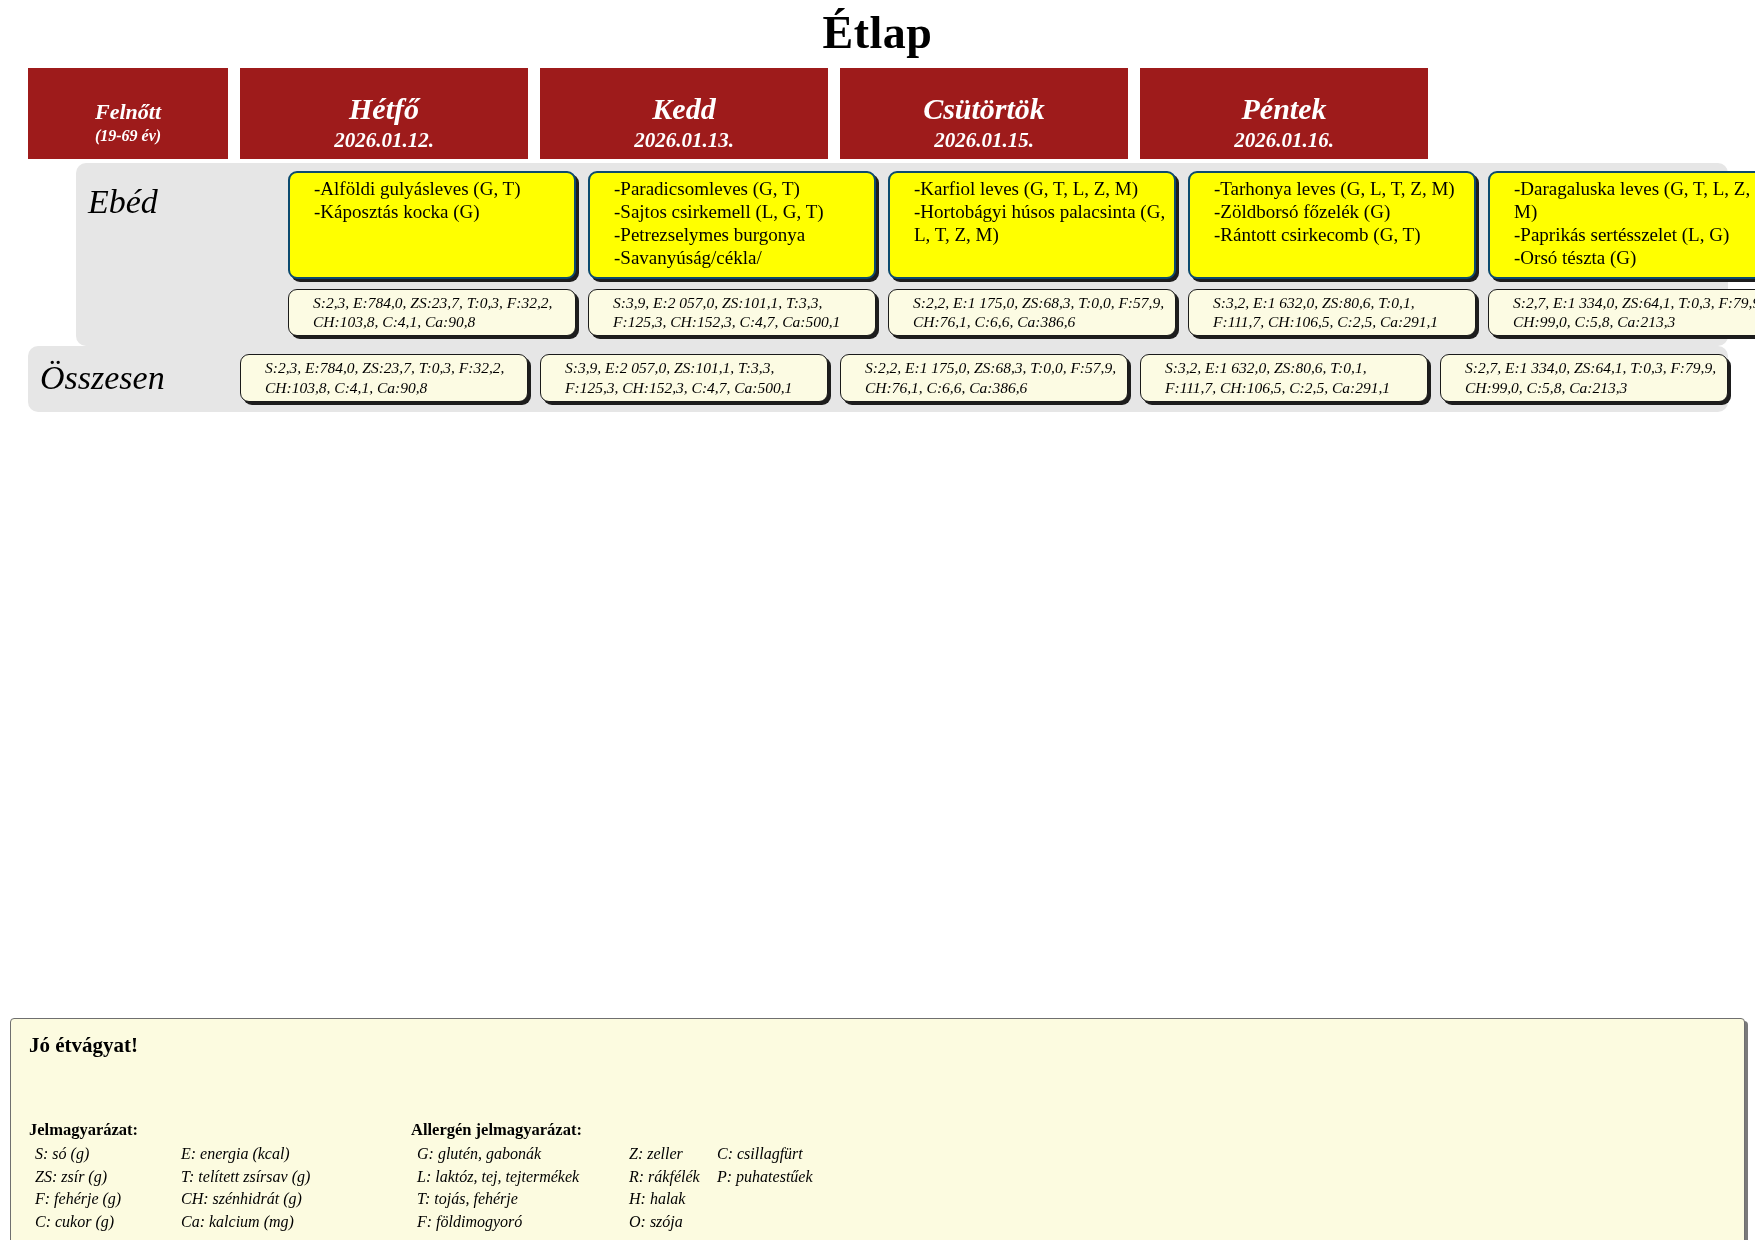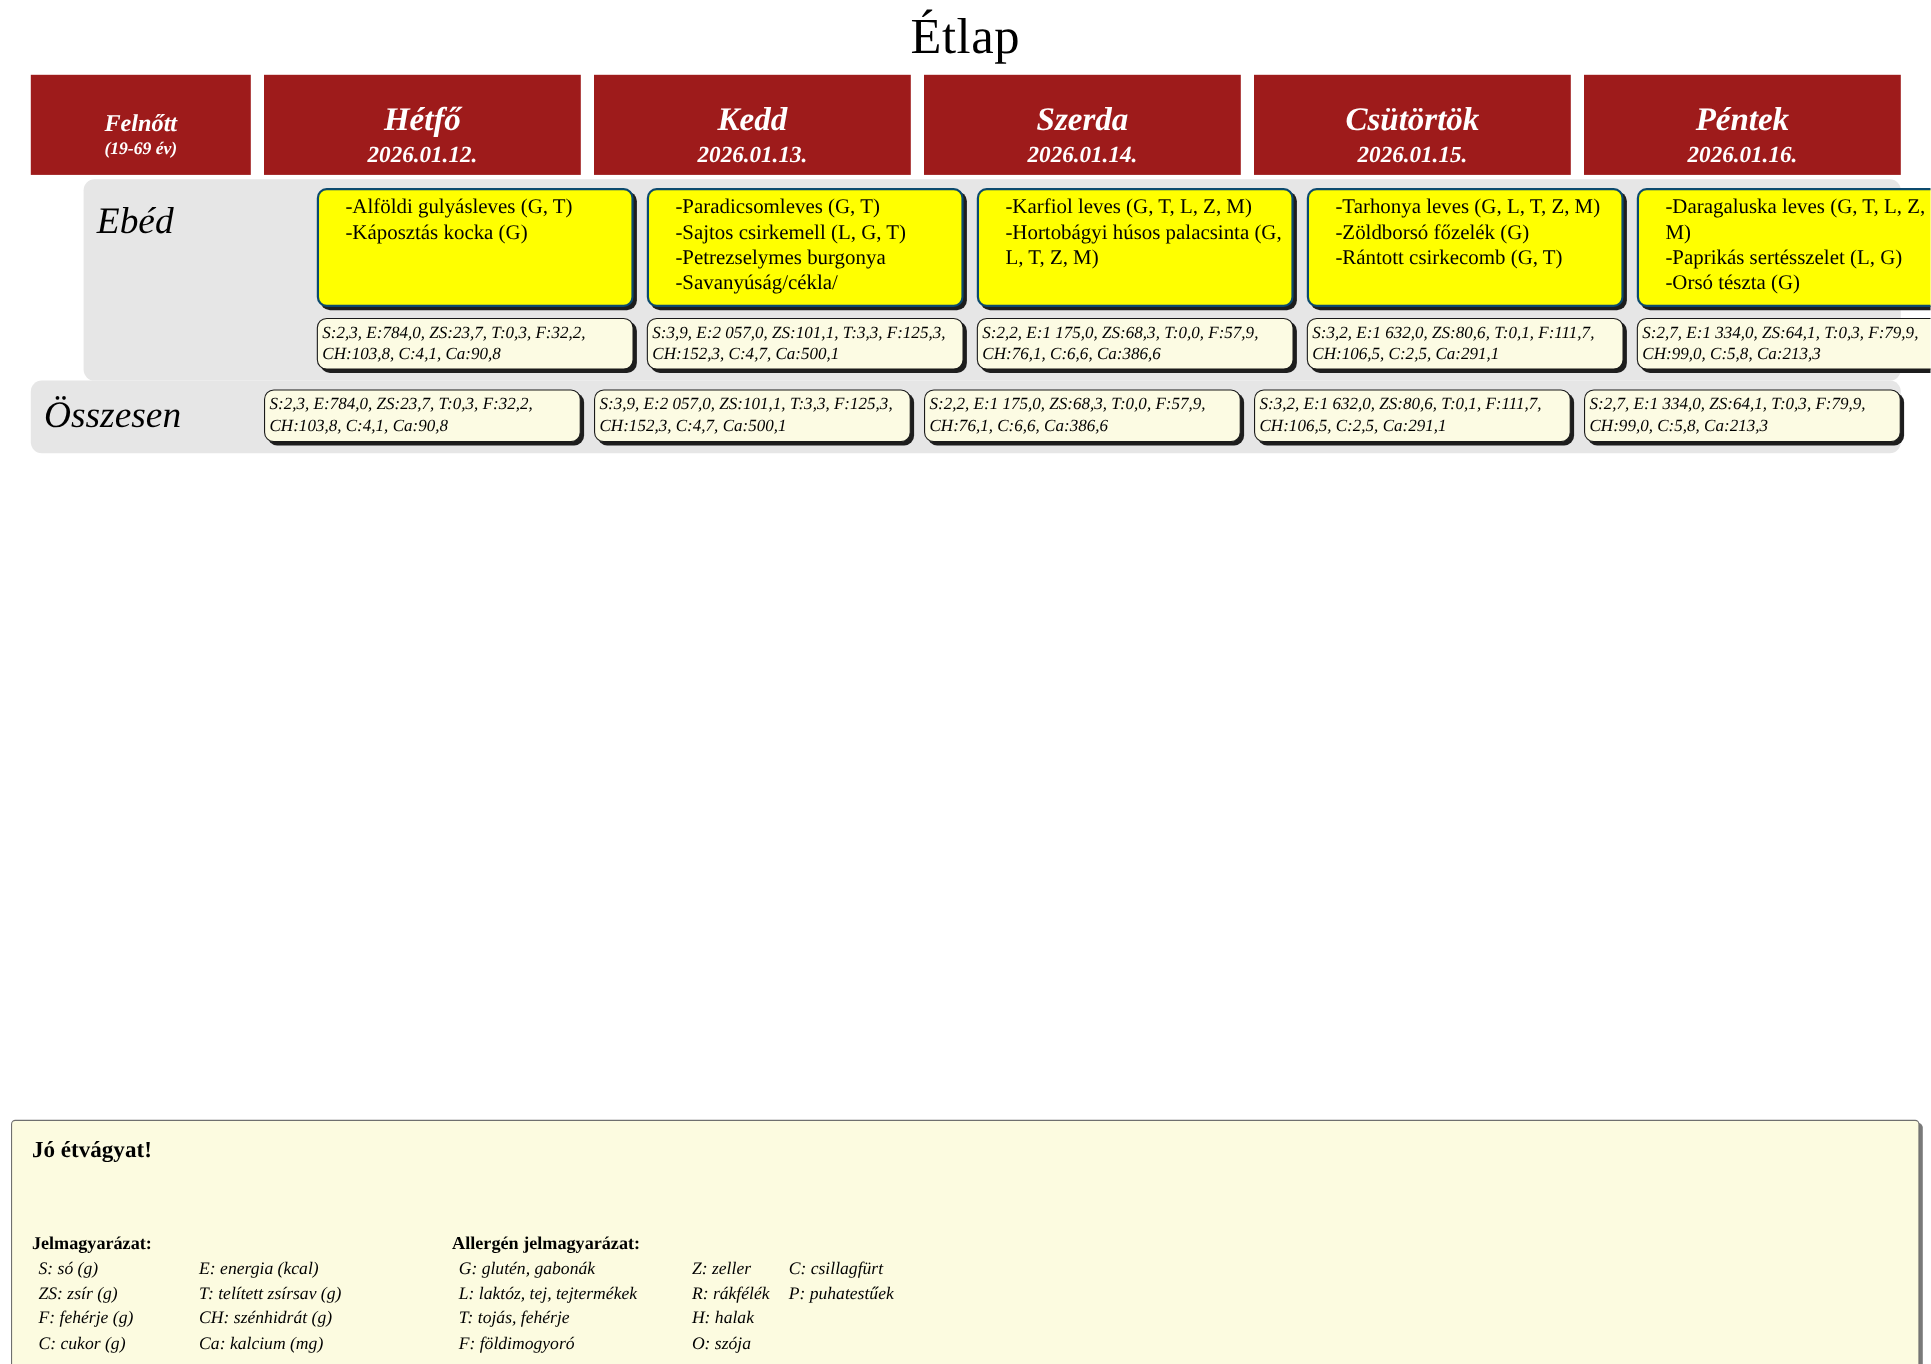--- a/index.html
+++ b/index.html
@@ -13,21 +13,21 @@
     height: 1240px;
     position: relative;
     font-family: "Liberation Serif", "DejaVu Serif", serif;
     overflow: hidden;
   }
 
   
   .page-title {
     text-align: center;
     font-size: 46px;
-    font-weight: normal;
+    font-weight: bold;
     letter-spacing: 0.5px;
     margin: 0;
     padding: 6px 0 8px 0;
     font-family: "Liberation Serif", "DejaVu Serif", serif;
     color: #000000;
   }
 
   
   .menu-grid {
     position: absolute;
@@ -124,21 +124,21 @@
     line-height: 1.22;
     color: #000;
   }
   .dish-line { white-space: normal; }
 
   .nutri-box {
     background: #fcfbe3;
     border: 1px solid #1a1a1a;
     border-radius: 9px;
     box-shadow: 3px 3px 0 #1d1d1d;
-    padding: 3px 6px 4px 4px;
+    padding: 3px 6px 4px 24px;
     margin-top: 10px;
     box-sizing: border-box;
     font-style: italic;
     font-size: 15.5px;
     line-height: 1.25;
     color: #000;
     min-height: 38px;
   }
 
   .totals-band {
@@ -214,24 +214,20 @@
     <div class="col c-day head-cell">
       <div class="head-title">Hétfő</div>
       <div class="head-sub">2026.01.12.</div>
     </div>
 
     <div class="col c-day head-cell">
       <div class="head-title">Kedd</div>
       <div class="head-sub">2026.01.13.</div>
     </div>
 
-    <div class="col c-day head-cell">
-      <div class="head-title">Szerda</div>
-      <div class="head-sub">2026.01.14.</div>
-    </div>
 
     <div class="col c-day head-cell">
       <div class="head-title">Csütörtök</div>
       <div class="head-sub">2026.01.15.</div>
     </div>
 
     <div class="col c-day head-cell">
       <div class="head-title">Péntek</div>
       <div class="head-sub">2026.01.16.</div>
     </div>

